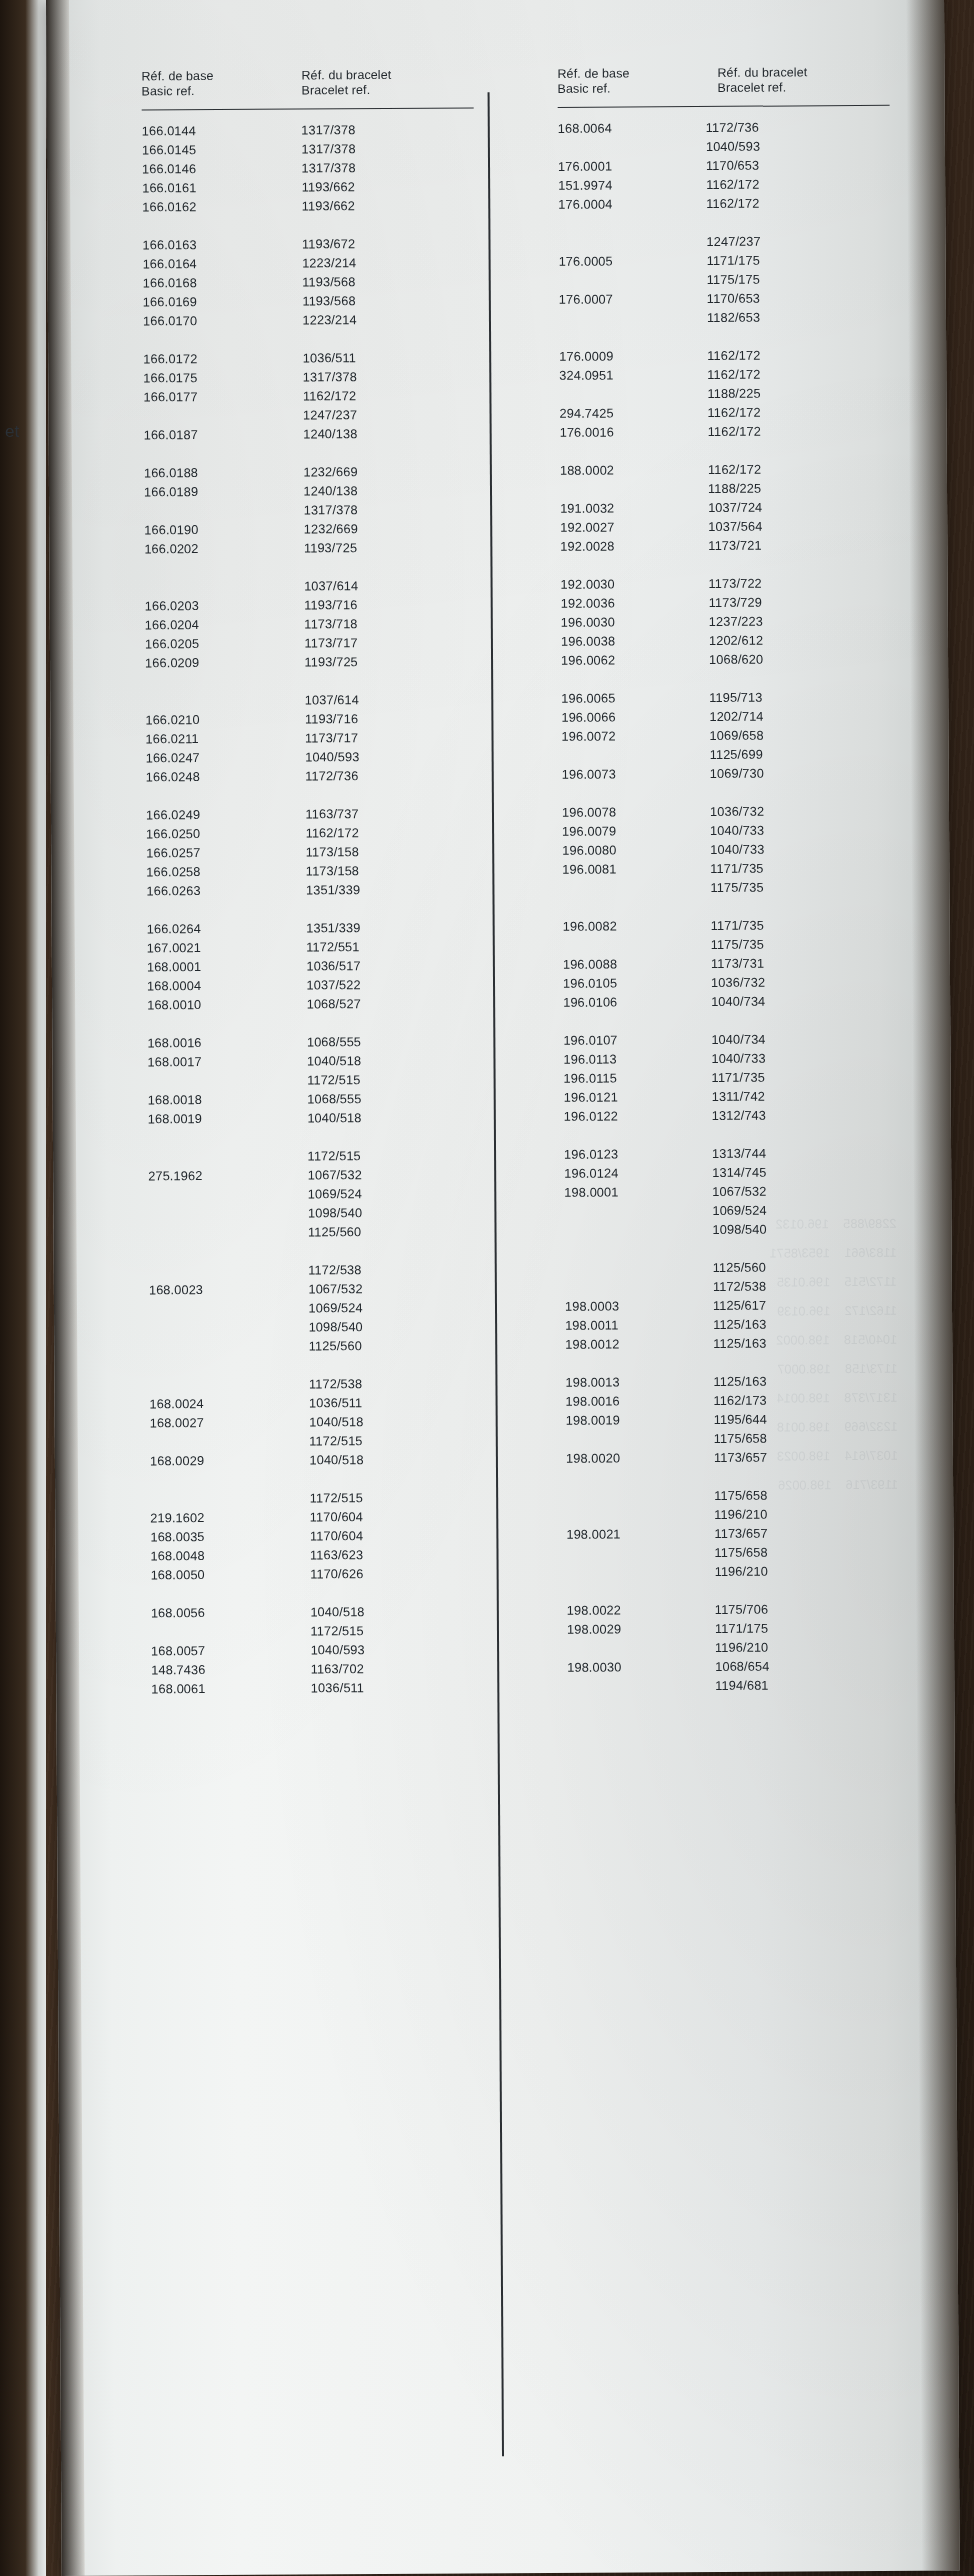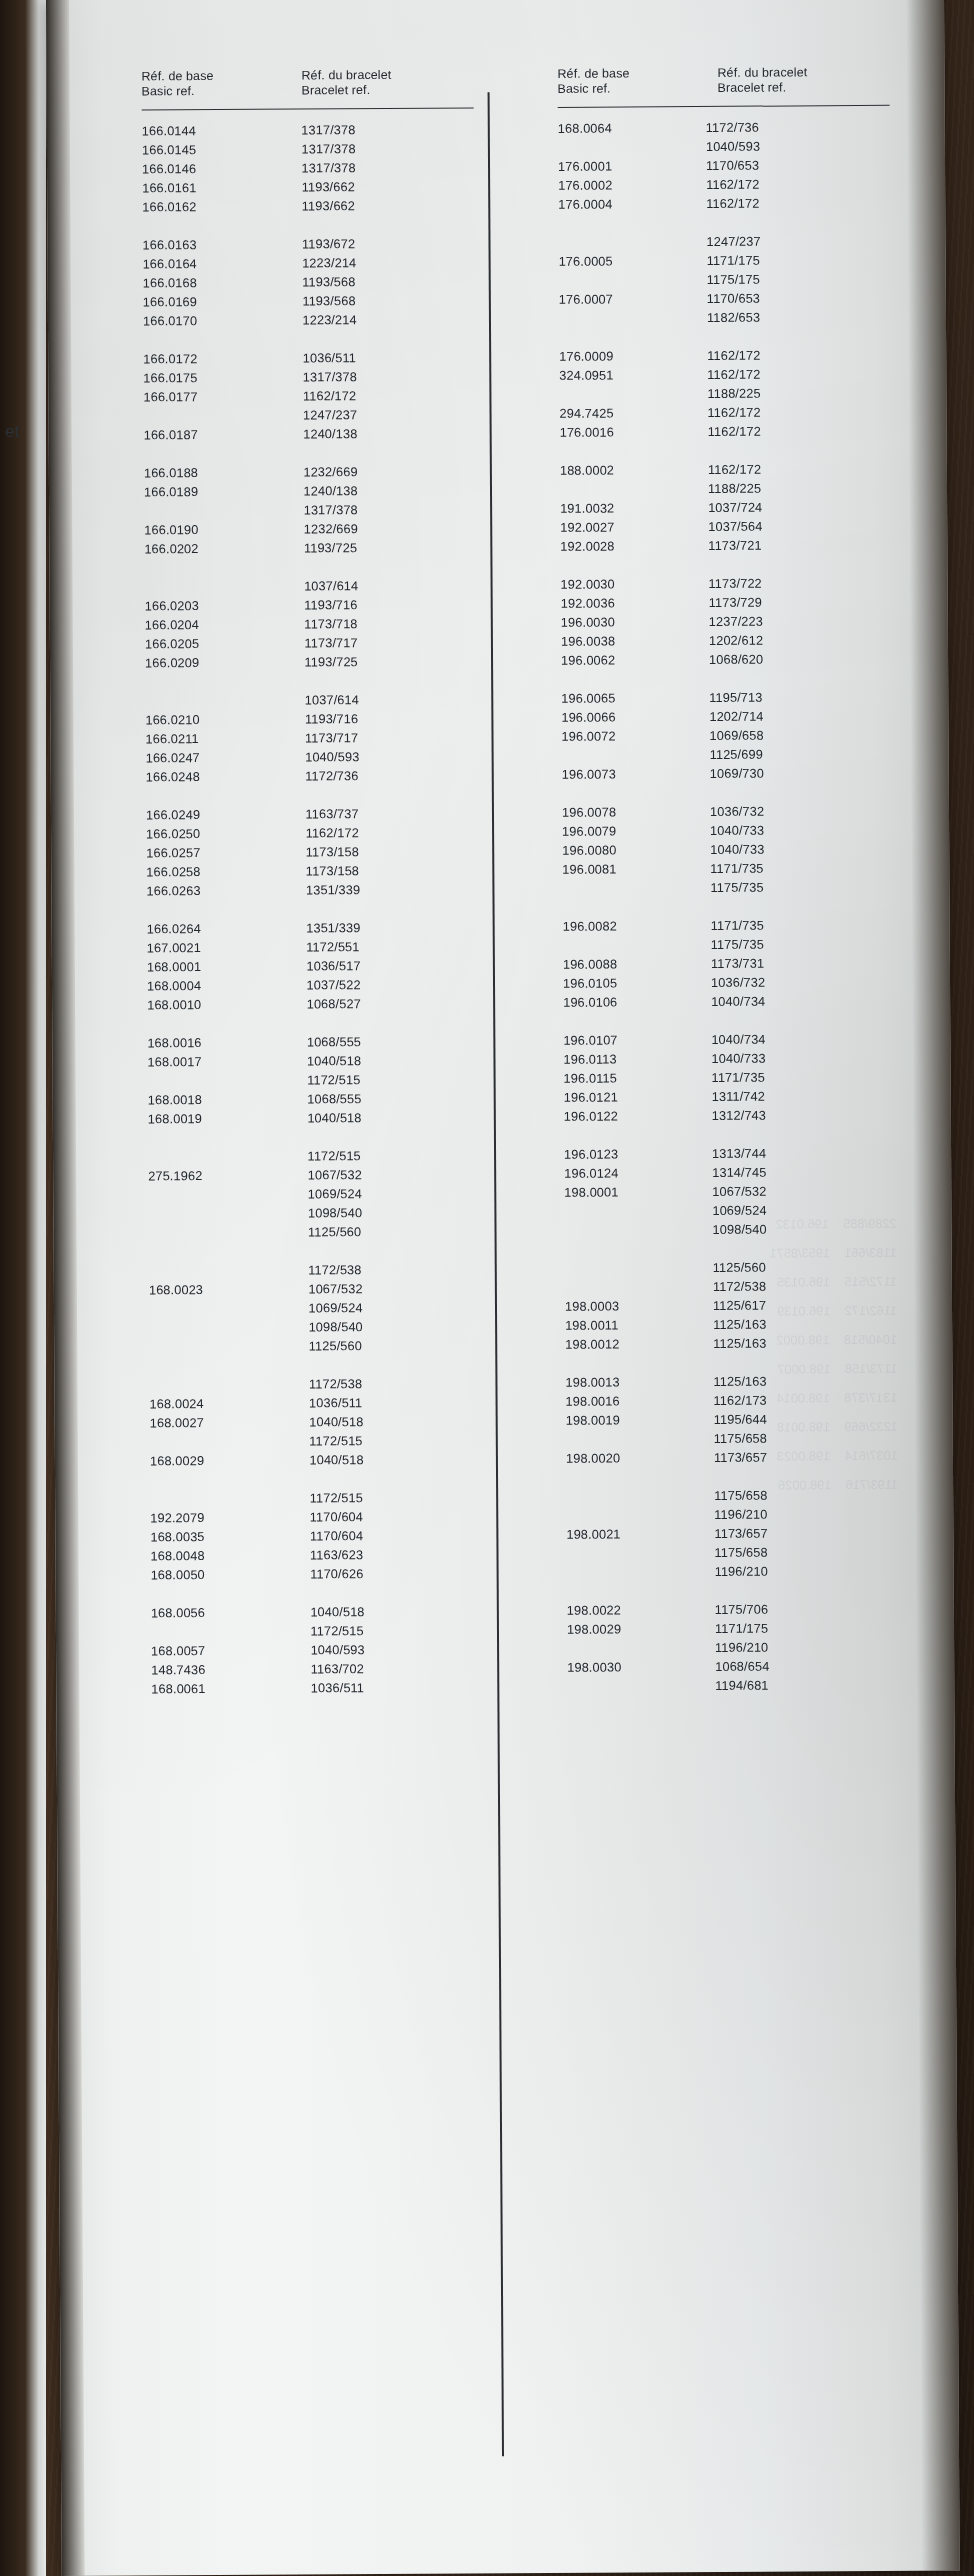--- a/index.html
+++ b/index.html
@@ -477,21 +477,21 @@
           </div>
           <div class="row gap">
             <span class="c1">&nbsp;</span>
             <span class="c2">&nbsp;</span>
           </div>
           <div class="row">
             <span class="c1">&nbsp;</span>
             <span class="c2">1172/515</span>
           </div>
           <div class="row">
-            <span class="c1">192.2079</span>
+            <span class="c1">219.1602</span>
             <span class="c2">1170/604</span>
           </div>
           <div class="row">
             <span class="c1">168.0035</span>
             <span class="c2">1170/604</span>
           </div>
           <div class="row">
             <span class="c1">168.0048</span>
             <span class="c2">1163/623</span>
           </div>
@@ -545,21 +545,21 @@
           </div>
           <div class="row">
             <span class="c1">&nbsp;</span>
             <span class="c2">1040/593</span>
           </div>
           <div class="row">
             <span class="c1">176.0001</span>
             <span class="c2">1170/653</span>
           </div>
           <div class="row">
-            <span class="c1">176.0002</span>
+            <span class="c1">151.9974</span>
             <span class="c2">1162/172</span>
           </div>
           <div class="row">
             <span class="c1">176.0004</span>
             <span class="c2">1162/172</span>
           </div>
           <div class="row gap">
             <span class="c1">&nbsp;</span>
             <span class="c2">&nbsp;</span>
           </div>

